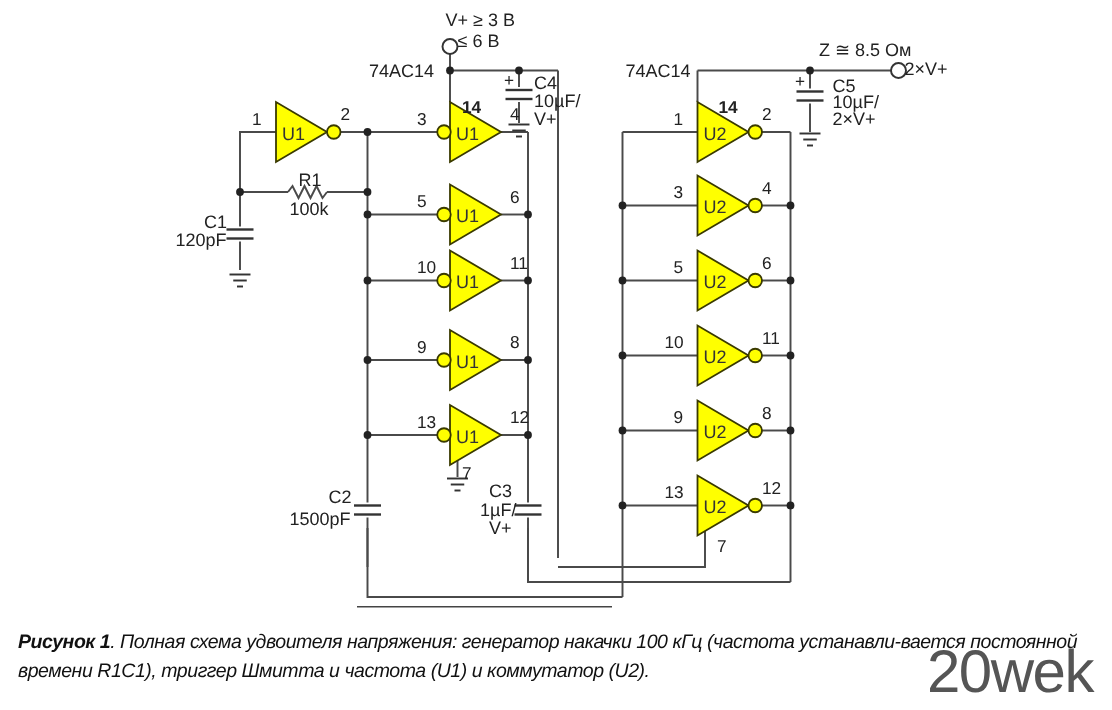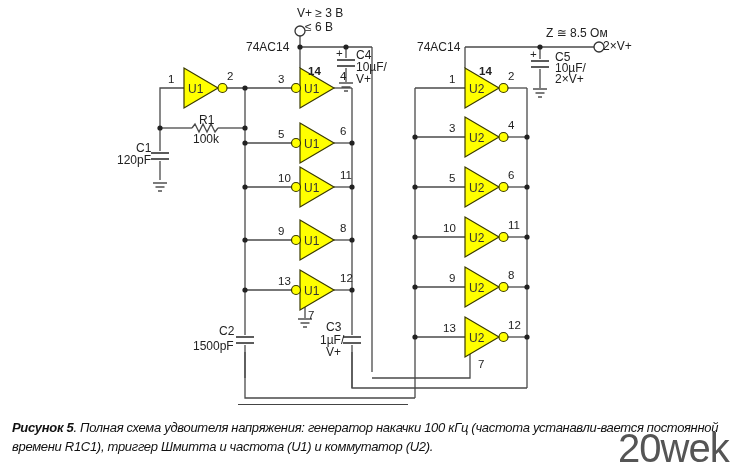--- a/index.html
+++ b/index.html
@@ -211,14 +211,14 @@
     <text x="117" y="164">120pF</text>
     <text x="219" y="335">C2</text>
     <text x="193" y="350">1500pF</text>
     <text x="326" y="331">C3</text>
     <text x="320" y="344">1µF/</text>
     <text x="326" y="356">V+</text>
   </g>
 </svg>
 
 <div class="rule"></div>
-<div class="caption"><b>Рисунок 5</b><span>. Полная схема удвоителя напряжения: генератор накачки 100 кГц (частота устанавли-вается постоянной времени R1C1), триггер Шмитта и частота (U1) и коммутатор (U2).</span></div>
+<div class="caption"><b>Рисунок 1</b><span>. Полная схема удвоителя напряжения: генератор накачки 100 кГц (частота устанавли-вается постоянной времени R1C1), триггер Шмитта и частота (U1) и коммутатор (U2).</span></div>
 <div class="watermark">20wek</div>
 
 </body></html>

